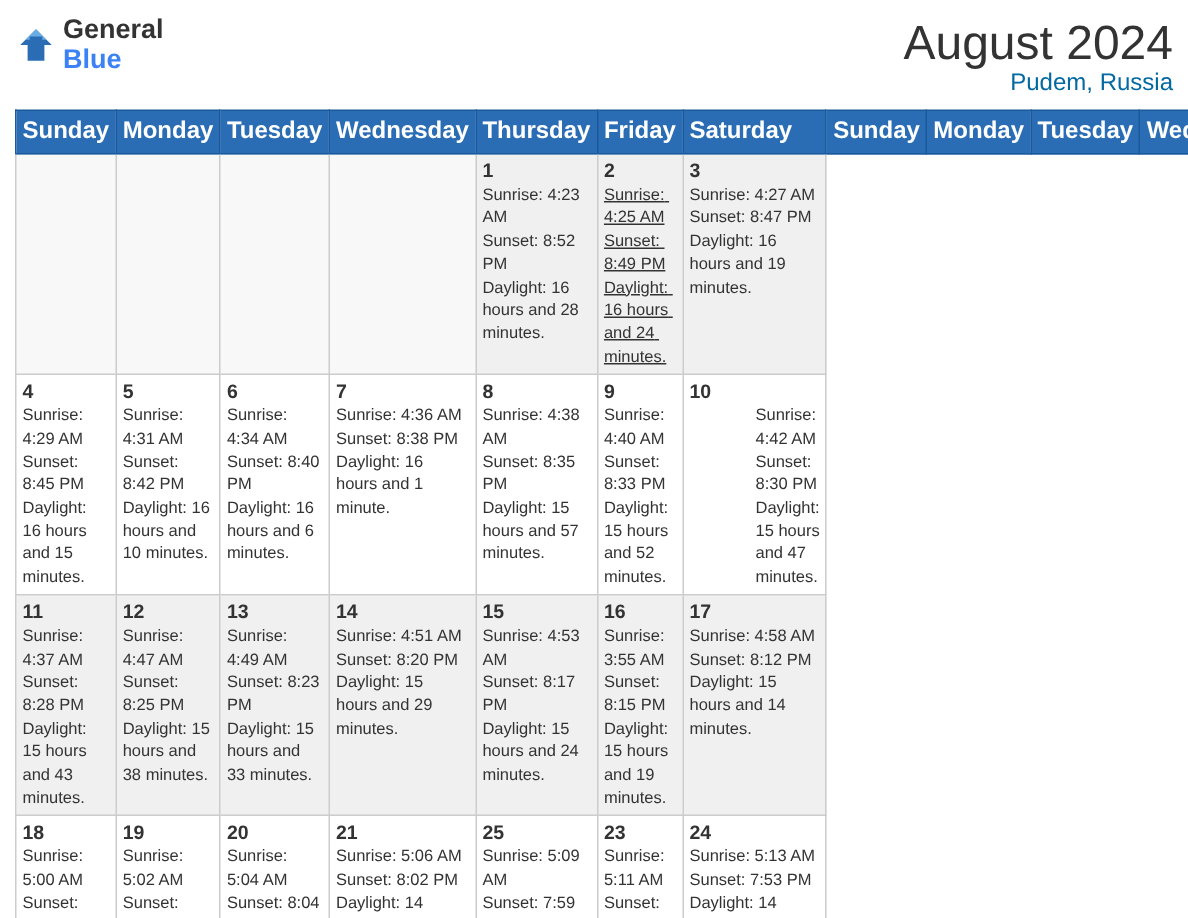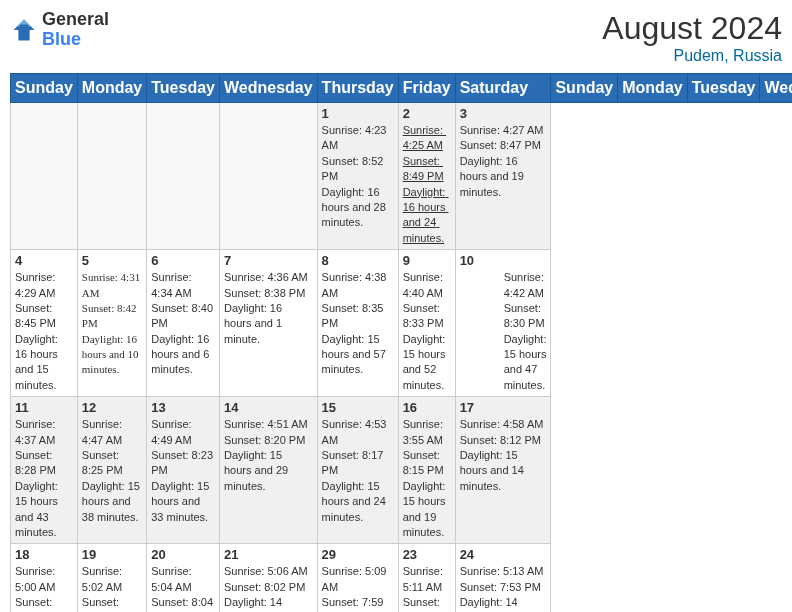--- a/index.html
+++ b/index.html
@@ -150,21 +150,21 @@
       </tr>
       <tr>
         <td>
           <span class="day-num">4</span>
           <div class="day-info" style="white-space: pre-wrap;">Sunrise: 4:29 AM
 Sunset: 8:45 PM
 Daylight: 16 hours and 15 minutes.</div>
         </td>
         <td>
           <span class="day-num">5</span>
-          <div class="day-info" style="white-space: pre-wrap; font-family: Liberation Serif, serif;">Sunrise: 4:31 AM
+          <div class="day-info" style="white-space: pre-wrap;">Sunrise: 4:31 AM
 Sunset: 8:42 PM
 Daylight: 16 hours and 10 minutes.</div>
         </td>
         <td>
           <span class="day-num">6</span>
           <div class="day-info" style="white-space: pre-wrap;">Sunrise: 4:34 AM
 Sunset: 8:40 PM
 Daylight: 16 hours and 6 minutes.</div>
         </td>
         <td>
@@ -255,21 +255,21 @@
 Sunset: 8:04 PM
 Daylight: 15 hours and 0 minutes.</div>
         </td>
         <td>
           <span class="day-num">21</span>
           <div class="day-info" style="white-space: pre-wrap;">Sunrise: 5:06 AM
 Sunset: 8:02 PM
 Daylight: 14 hours and 55 minutes.</div>
         </td>
         <td>
-          <span class="day-num">29</span>
+          <span class="day-num">25</span>
           <div class="day-info" style="white-space: pre-wrap;">Sunrise: 5:09 AM
 Sunset: 7:59 PM
 Daylight: 14 hours and 50 minutes.</div>
         </td>
         <td>
           <span class="day-num">23</span>
           <div class="day-info" style="white-space: pre-wrap;">Sunrise: 5:11 AM
 Sunset: 7:56 PM
 Daylight: 14 hours and 45 minutes.</div>
         </td>

